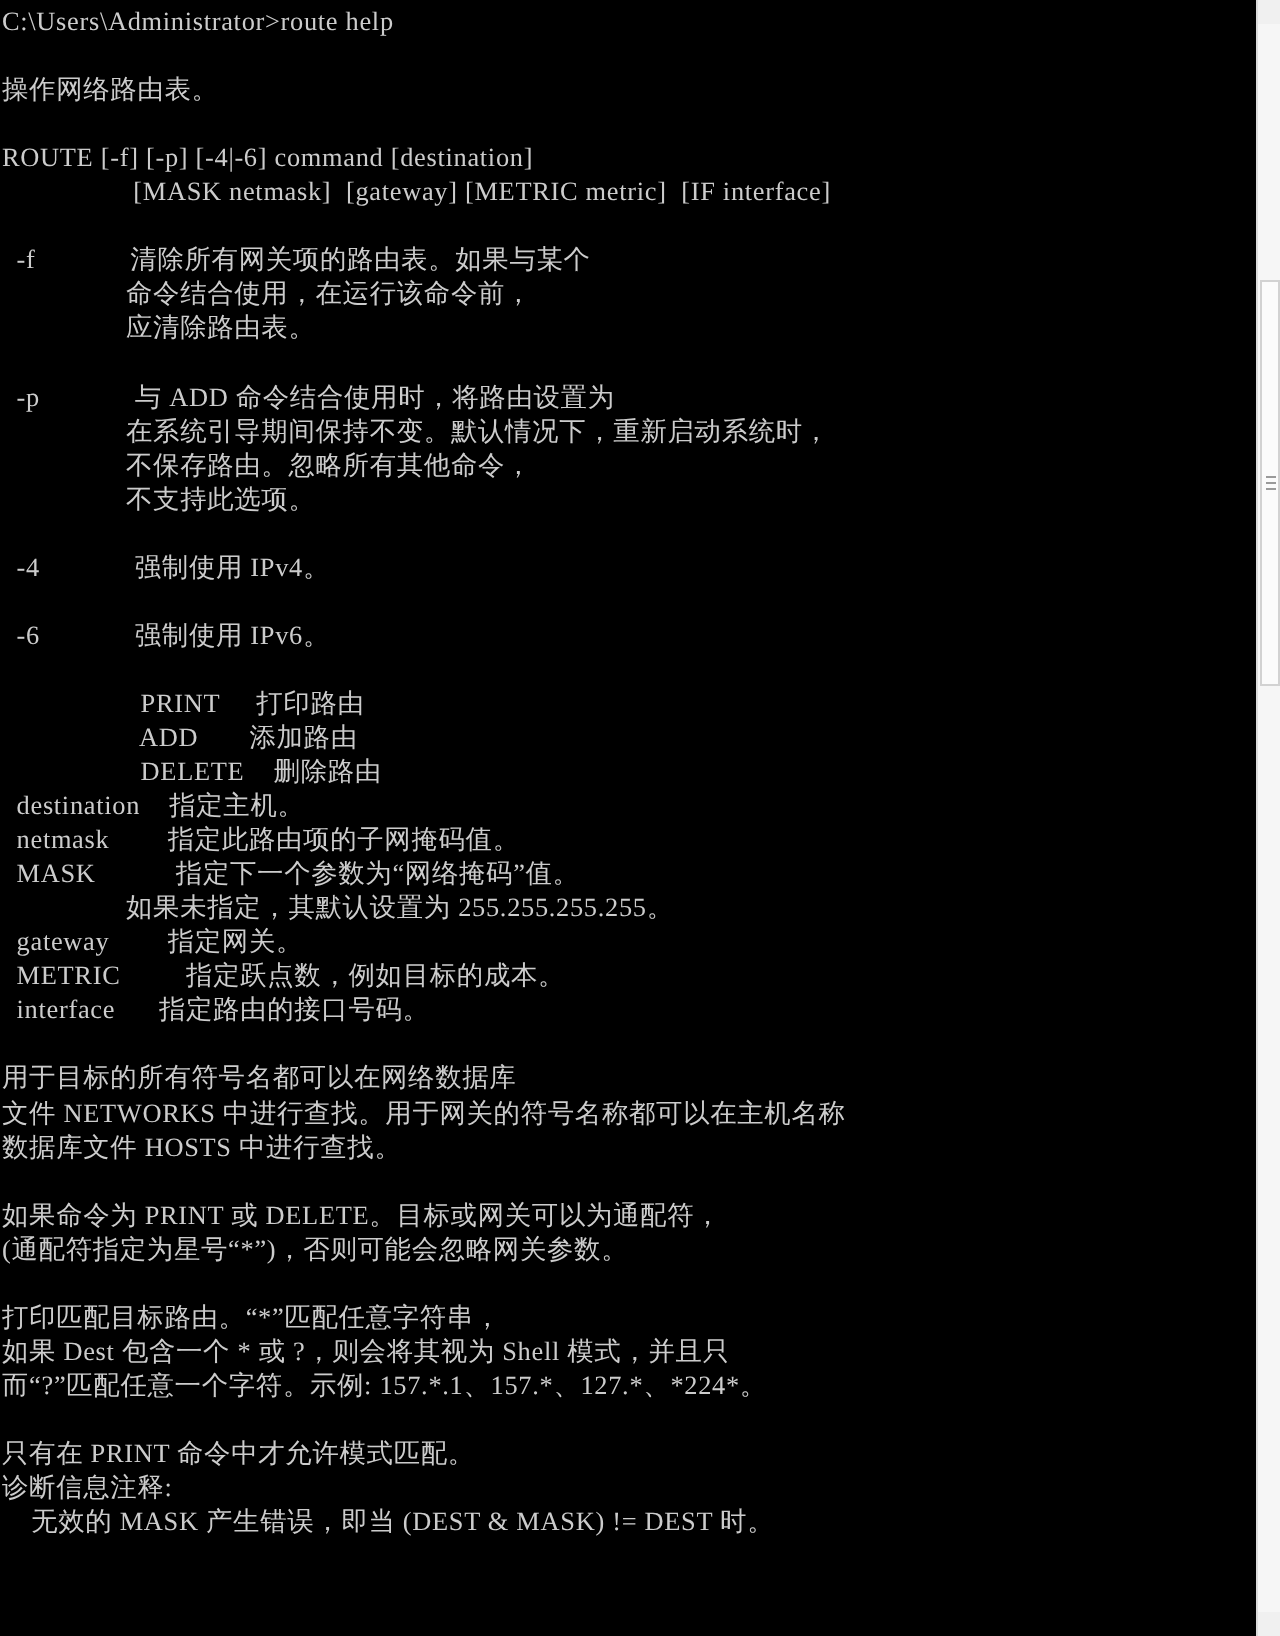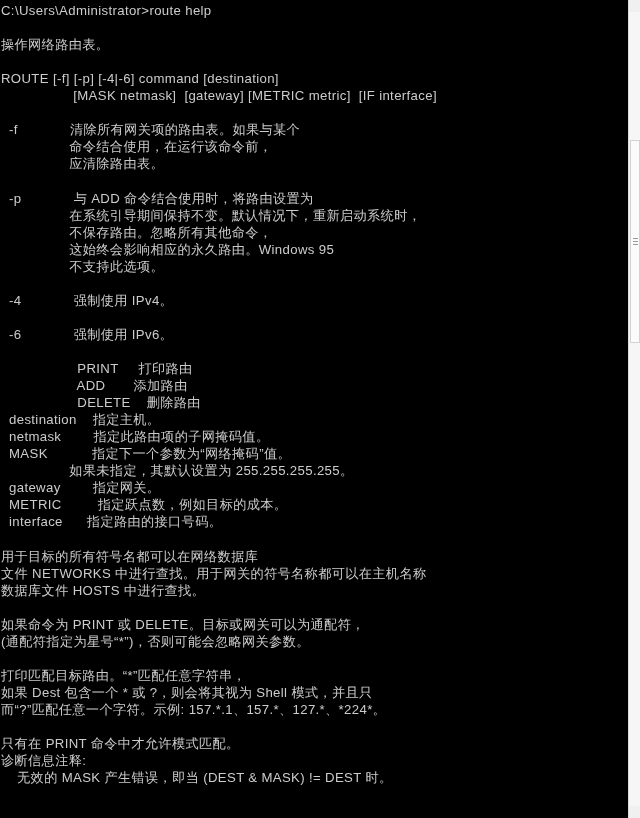--- a/index.html
+++ b/index.html
@@ -23,21 +23,21 @@
     width: 628px;
     height: 818px;
     background: #000000;
     color: #c8c8c8;
     overflow: hidden;
     box-sizing: border-box;
     padding: 2px 0 0 1px;
   }
 
   .line {
-    font-family: Liberation Sans, sans-serif;
+    font-family: Liberation Serif, serif;
     font-size: 13.2px;
     line-height: 17.05px;
     height: 17.05px;
     white-space: pre;
     color: #cccccc;
     letter-spacing: 0.35px;
     -webkit-font-smoothing: none;
   }
 
   .line.blank {
@@ -111,21 +111,20 @@
     <div class="line">ROUTE [-f] [-p] [-4|-6] command [destination]</div>
     <div class="line">                  [MASK netmask]  [gateway] [METRIC metric]  [IF interface]</div>
     <div class="line blank">&nbsp;</div>
     <div class="line">  -f             清除所有网关项的路由表。如果与某个</div>
     <div class="line">                 命令结合使用，在运行该命令前，</div>
     <div class="line">                 应清除路由表。</div>
     <div class="line blank">&nbsp;</div>
     <div class="line">  -p             与 ADD 命令结合使用时，将路由设置为</div>
     <div class="line">                 在系统引导期间保持不变。默认情况下，重新启动系统时，</div>
     <div class="line">                 不保存路由。忽略所有其他命令，</div>
-    <div class="line">                 这始终会影响相应的永久路由。Windows 95</div>
     <div class="line">                 不支持此选项。</div>
     <div class="line blank">&nbsp;</div>
     <div class="line">  -4             强制使用 IPv4。</div>
     <div class="line blank">&nbsp;</div>
     <div class="line">  -6             强制使用 IPv6。</div>
     <div class="line blank">&nbsp;</div>
     <div class="line">                   PRINT     打印路由</div>
     <div class="line">                   ADD       添加路由</div>
     <div class="line">                   DELETE    删除路由</div>
     <div class="line">  destination    指定主机。</div>

